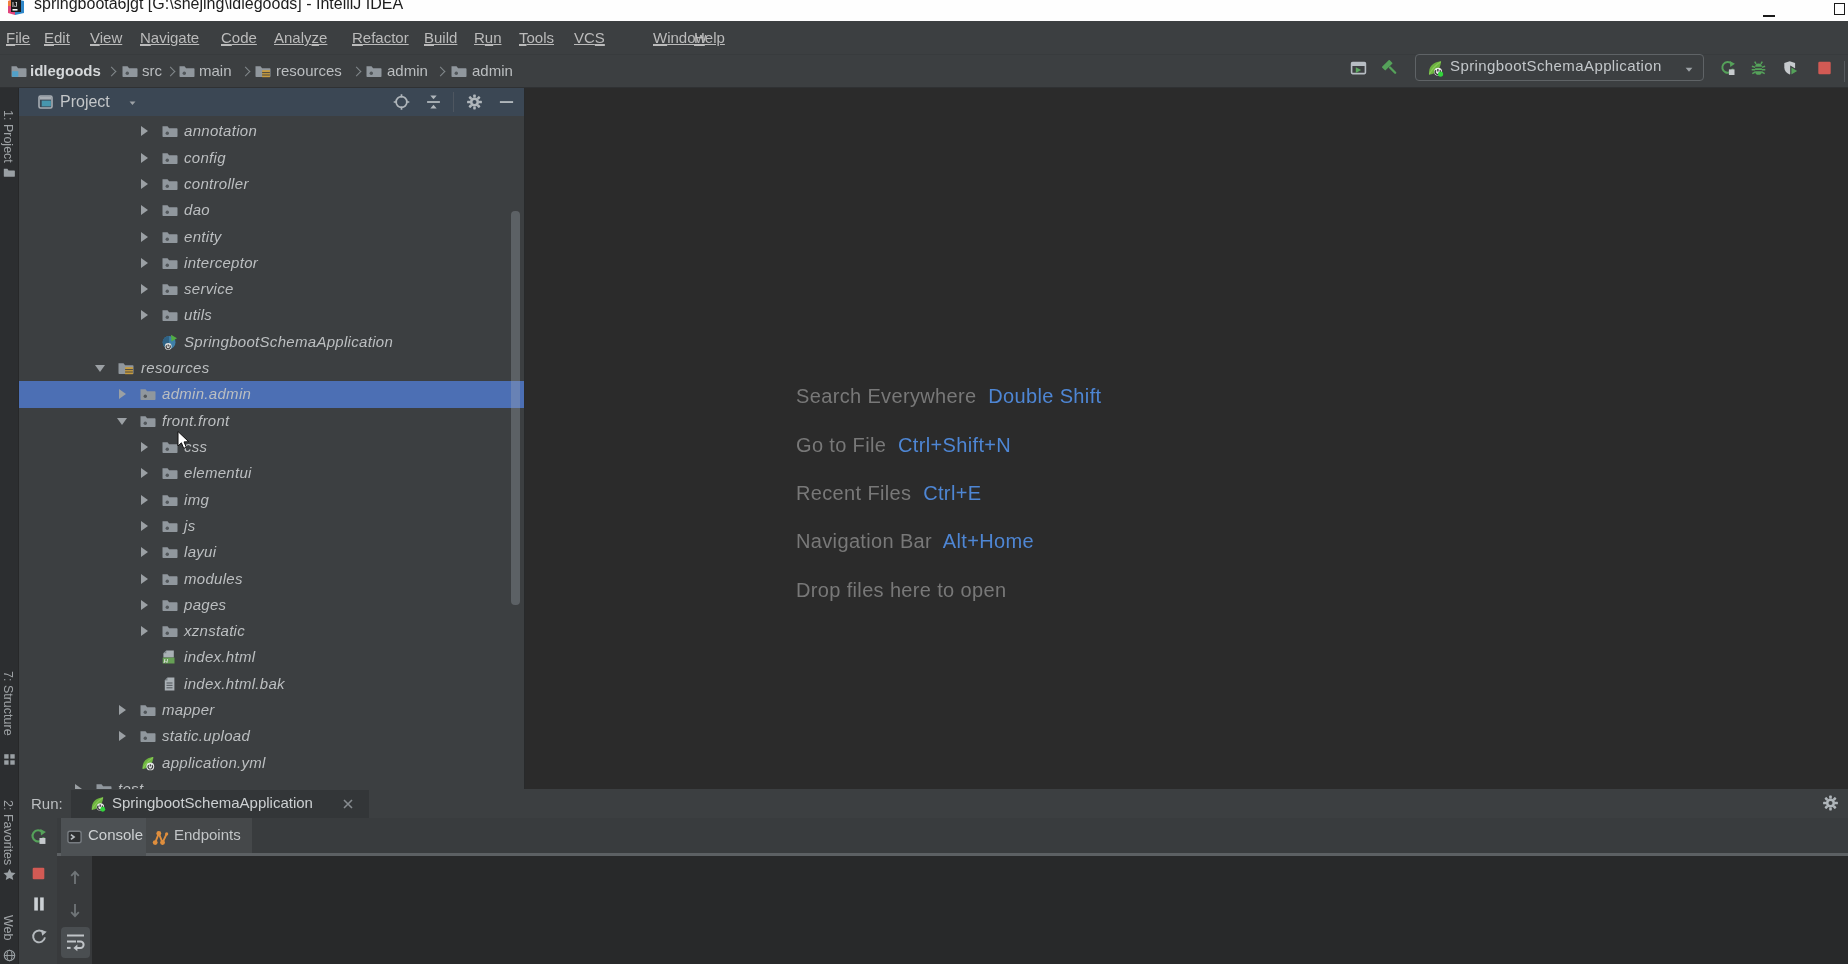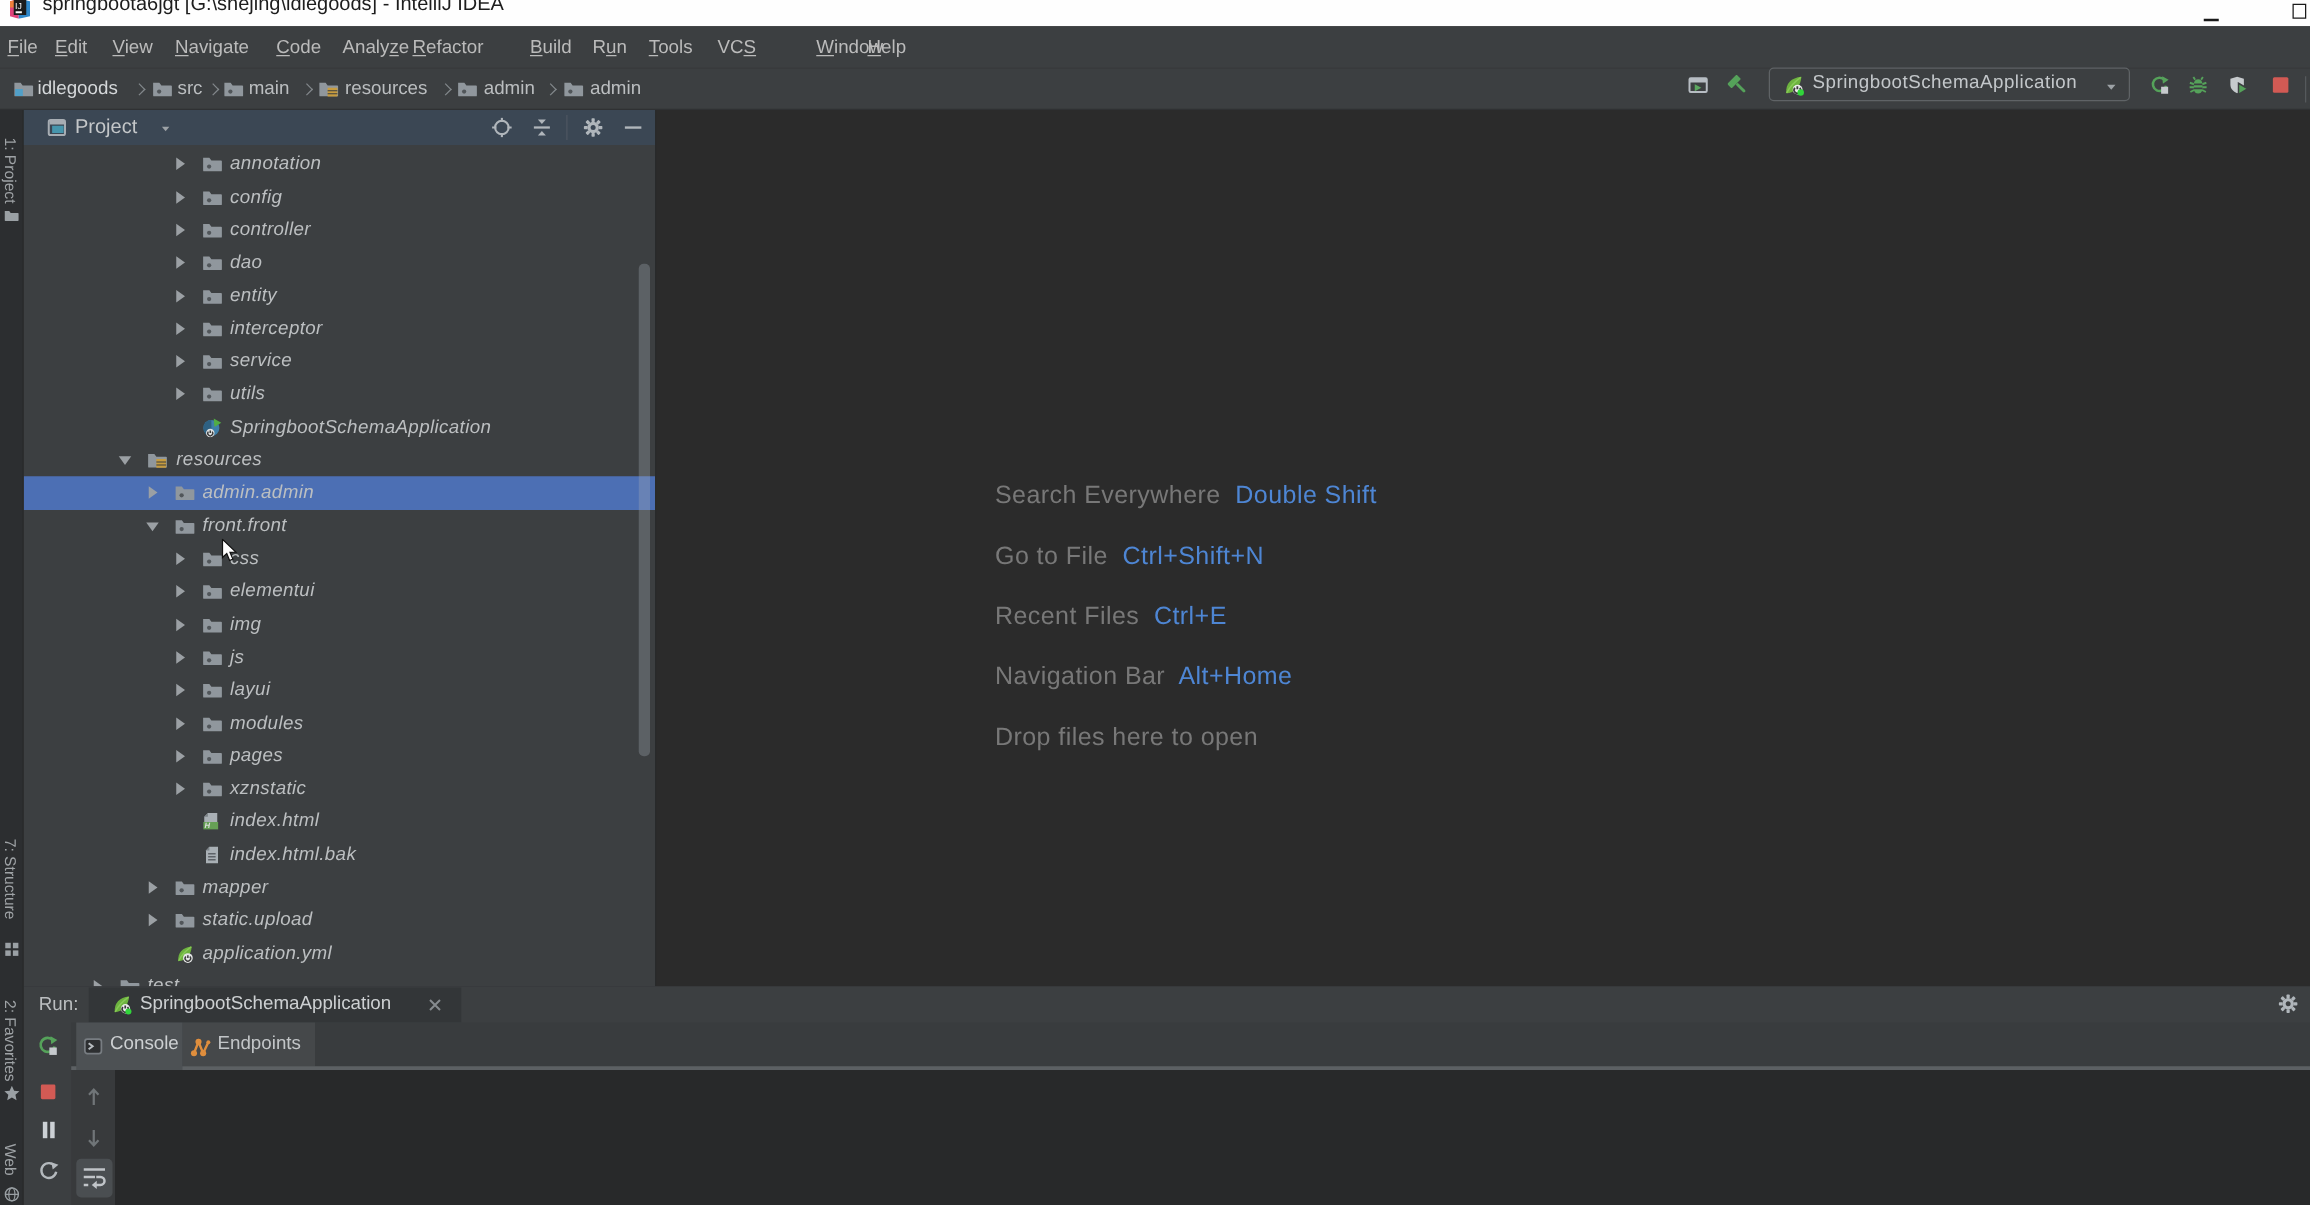--- a/index.html
+++ b/index.html
@@ -5,26 +5,26 @@
 *{margin:0;padding:0;box-sizing:border-box;}
 html,body{width:1848px;height:964px;overflow:hidden;}
 body{position:relative;background:#2b2b2b;font-family:"Liberation Sans",sans-serif;-webkit-font-smoothing:antialiased;}
 .abs{position:absolute;}
 #runpanel>svg{z-index:6;}
 
 #titlebar{position:absolute;left:0;top:0;width:1848px;height:21px;background:#fefefe;overflow:hidden;}
 #title-text{position:absolute;left:34px;top:-5px;font-size:16px;color:#1d1d1d;white-space:pre;}
 
 #menubar{position:absolute;left:0;top:21px;width:1848px;height:34px;background:#3c3f41;border-bottom:1px solid #383b3d;}
-.menu-item{position:absolute;top:0;height:34px;line-height:33px;font-size:15px;color:#bbbbbb;white-space:pre;}
+.menu-item{position:absolute;top:0;height:34px;line-height:33px;font-size:15px;color:#bbbbbb;white-space:pre;text-decoration:underline;}
 .menu-item u{text-decoration:underline;text-underline-offset:2px;}
 
 #navbar{position:absolute;left:0;top:55px;width:1848px;height:33px;background:#3c3f41;border-bottom:1px solid #2f3133;}
 .crumb{position:absolute;top:0;height:33px;line-height:32px;font-size:15px;color:#bbbec0;white-space:pre;}
-.crumb.b{font-weight:normal;color:#d5d8da;}
+.crumb.b{font-weight:bold;color:#d5d8da;}
 .csep{position:absolute;top:13px;width:7px;height:7px;border-top:1.6px solid #83888c;border-right:1.6px solid #83888c;transform:rotate(45deg);}
 .nico{position:absolute;top:8px;}
 
 #stripe{position:absolute;left:0;top:88px;width:19px;height:876px;background:#2c2e30;border-right:1px solid #272829;}
 .stripe-lbl{position:absolute;left:1px;writing-mode:vertical-rl;font-size:12.5px;color:#9fa3a6;white-space:pre;}
 
 #pp-header{position:absolute;left:19px;top:88px;width:505px;height:28px;background:#3b4754;}
 #pp-title{position:absolute;left:41px;top:0;height:28px;line-height:27px;font-size:16px;color:#c4c7c9;}
 #tree{position:absolute;left:19px;top:116px;width:505px;height:673px;background:#3c3f41;overflow:hidden;}
 .row{position:absolute;left:0;width:505px;height:26px;font-style:italic;}
@@ -69,21 +69,21 @@
   </svg>
 </div>
 
 <div id="menubar">
   <span class="menu-item" style="left:6px"><u>F</u>ile</span>
   <span class="menu-item" style="left:44px"><u>E</u>dit</span>
   <span class="menu-item" style="left:90px"><u>V</u>iew</span>
   <span class="menu-item" style="left:140px"><u>N</u>avigate</span>
   <span class="menu-item" style="left:221px"><u>C</u>ode</span>
   <span class="menu-item" style="left:274px">Analy<u>z</u>e</span>
-  <span class="menu-item" style="left:330px"><u>R</u>efactor</span>
+  <span class="menu-item" style="left:352px"><u>R</u>efactor</span>
   <span class="menu-item" style="left:424px"><u>B</u>uild</span>
   <span class="menu-item" style="left:474px">R<u>u</u>n</span>
   <span class="menu-item" style="left:519px"><u>T</u>ools</span>
   <span class="menu-item" style="left:574px">VC<u>S</u></span>
   <span class="menu-item" style="left:653px"><u>W</u>indow</span>
   <span class="menu-item" style="left:694px"><u>H</u>elp</span>
 </div>
 
 <div id="navbar">
 <svg class="nico" style="left:10px" width="17" height="16" viewBox="0 0 16 16">

